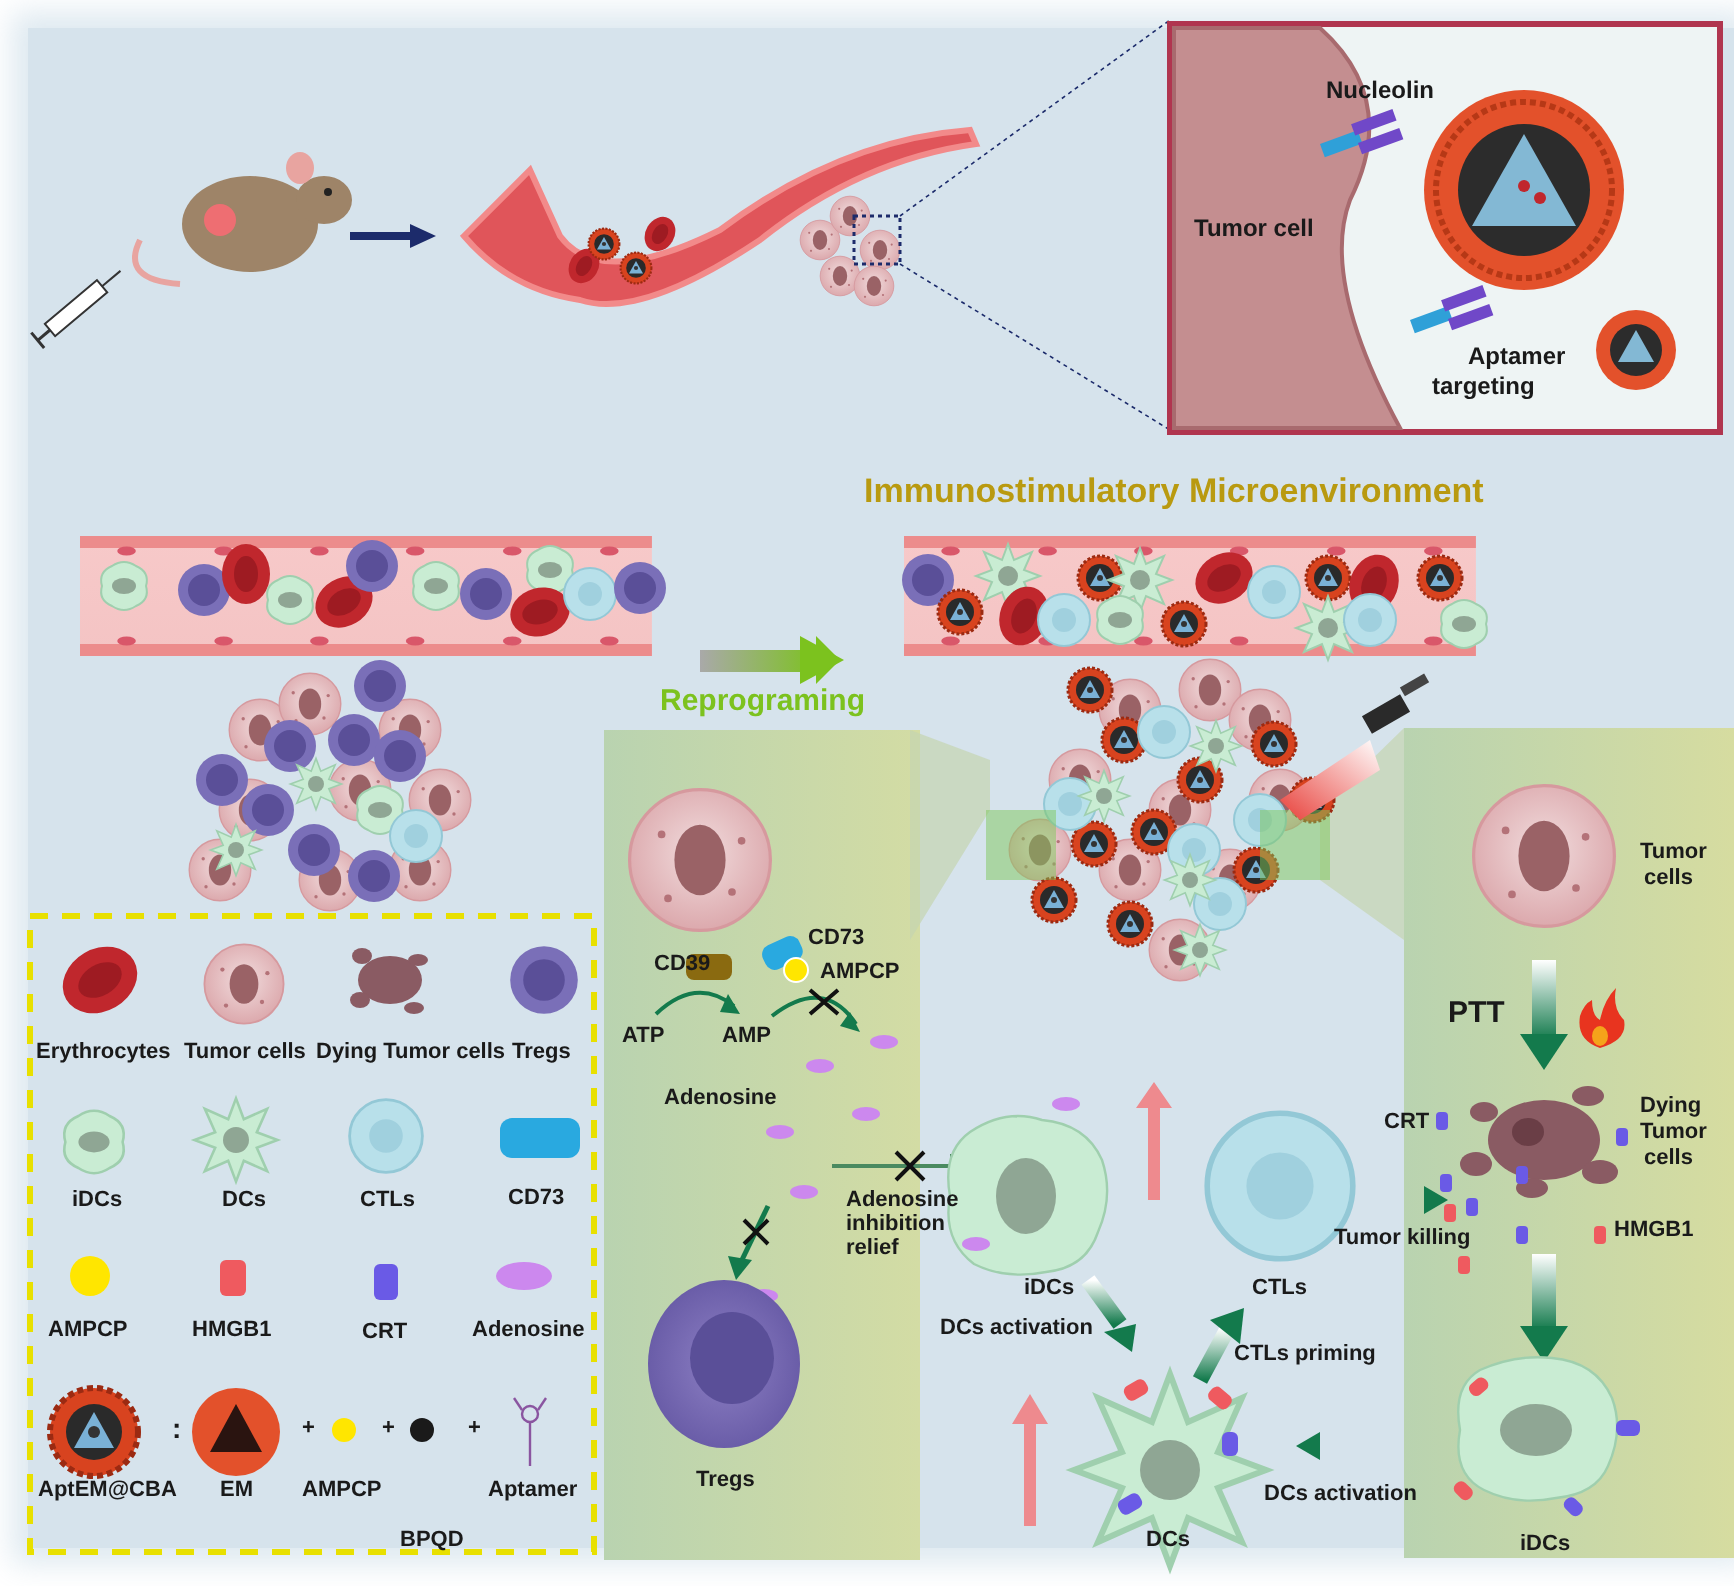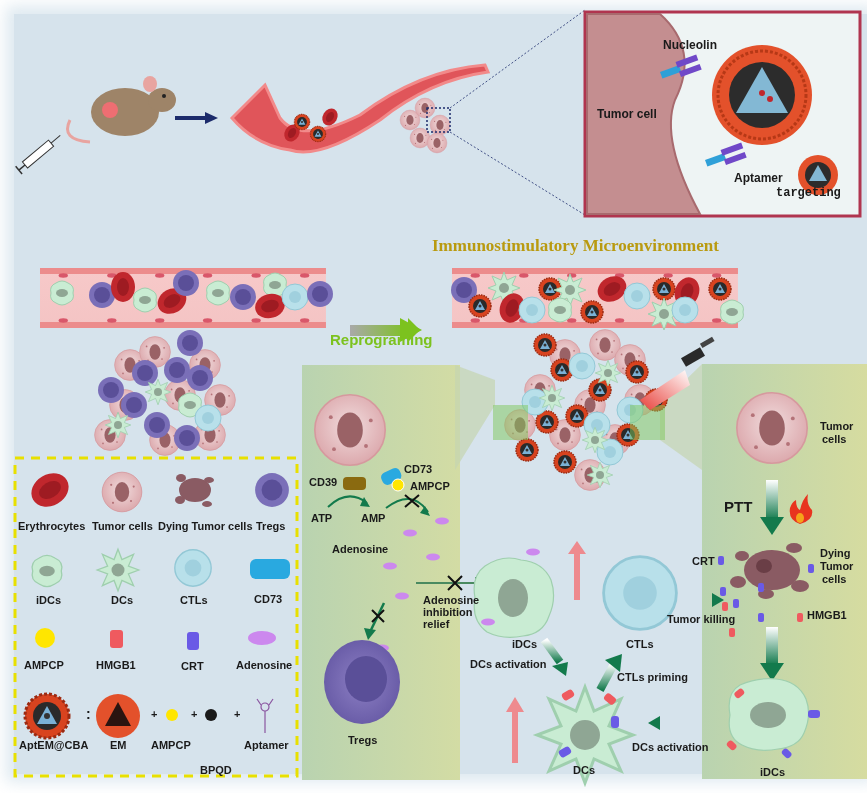--- a/index.html
+++ b/index.html
@@ -422,24 +422,24 @@
       <rect x="734" y="690" width="10" height="7" rx="3" fill="#ef5a5f" transform="rotate(-40 739 693)"></rect>
       <rect x="808" y="710" width="12" height="8" rx="3" fill="#6a5ae6"></rect>
       <rect x="727" y="742" width="10" height="7" rx="3" fill="#ef5a5f" transform="rotate(45 732 745)"></rect>
       <rect x="782" y="750" width="10" height="7" rx="3" fill="#6a5ae6" transform="rotate(45 787 753)"></rect>
     </g>
   </svg>
 
   <div class="label md" style="left:597px;top:107px;font-size:12px;">Tumor cell</div>
   <div class="label md" style="left:663px;top:38px;font-size:12px;">Nucleolin</div>
   <div class="label md" style="left:734px;top:171px;font-size:12px;">Aptamer</div>
-  <div class="label md" style="left:776px;top:186px;font-size:12px;font-family:Liberation Mono, monospace;">targeting</div>
-
-  <div class="label t-gold" style="left:432px;top:236px;font-family:Liberation Serif, serif;">Immunostimulatory Microenvironment</div>
-  <div class="label t-green" style="left:330px;top:331px;">Reprograming</div>
+  <div class="label md" style="left:716px;top:186px;font-size:12px;">targeting</div>
+
+  <div class="label t-gold" style="left:432px;top:236px;">Immunostimulatory Microenvironment</div>
+  <div class="label t-green" style="left:330px;top:342px;">Reprograming</div>
 
   <div class="label sm" style="left:18px;top:520px;">Erythrocytes</div>
   <div class="label sm" style="left:92px;top:520px;">Tumor cells</div>
   <div class="label sm" style="left:158px;top:520px;">Dying Tumor cells</div>
   <div class="label sm" style="left:256px;top:520px;">Tregs</div>
   <div class="label sm" style="left:36px;top:594px;">iDCs</div>
   <div class="label sm" style="left:111px;top:594px;">DCs</div>
   <div class="label sm" style="left:180px;top:594px;">CTLs</div>
   <div class="label sm" style="left:254px;top:593px;">CD73</div>
   <div class="label sm" style="left:24px;top:659px;">AMPCP</div>
@@ -449,21 +449,21 @@
   <div class="label sm" style="left:86px;top:706px;font-size:14px;">:</div>
   <div class="label sm" style="left:151px;top:708px;">+</div>
   <div class="label sm" style="left:191px;top:708px;">+</div>
   <div class="label sm" style="left:234px;top:708px;">+</div>
   <div class="label sm" style="left:19px;top:739px;">AptEM@CBA</div>
   <div class="label sm" style="left:110px;top:739px;">EM</div>
   <div class="label sm" style="left:151px;top:739px;">AMPCP</div>
   <div class="label sm" style="left:200px;top:764px;">BPQD</div>
   <div class="label sm" style="left:244px;top:739px;">Aptamer</div>
 
-  <div class="label sm" style="left:309px;top:476px;text-align:center;">CD39</div>
+  <div class="label sm" style="left:327px;top:476px;text-align:center;">CD39</div>
   <div class="label sm" style="left:404px;top:463px;">CD73</div>
   <div class="label sm" style="left:410px;top:480px;">AMPCP</div>
   <div class="label sm" style="left:311px;top:512px;">ATP</div>
   <div class="label sm" style="left:361px;top:512px;">AMP</div>
   <div class="label sm" style="left:332px;top:543px;">Adenosine</div>
   <div class="label sm" style="left:423px;top:594px;">Adenosine</div>
   <div class="label sm" style="left:423px;top:606px;">inhibition</div>
   <div class="label sm" style="left:423px;top:618px;">relief</div>
   <div class="label sm" style="left:348px;top:734px;">Tregs</div>
   <div class="label sm" style="left:512px;top:638px;">iDCs</div>

